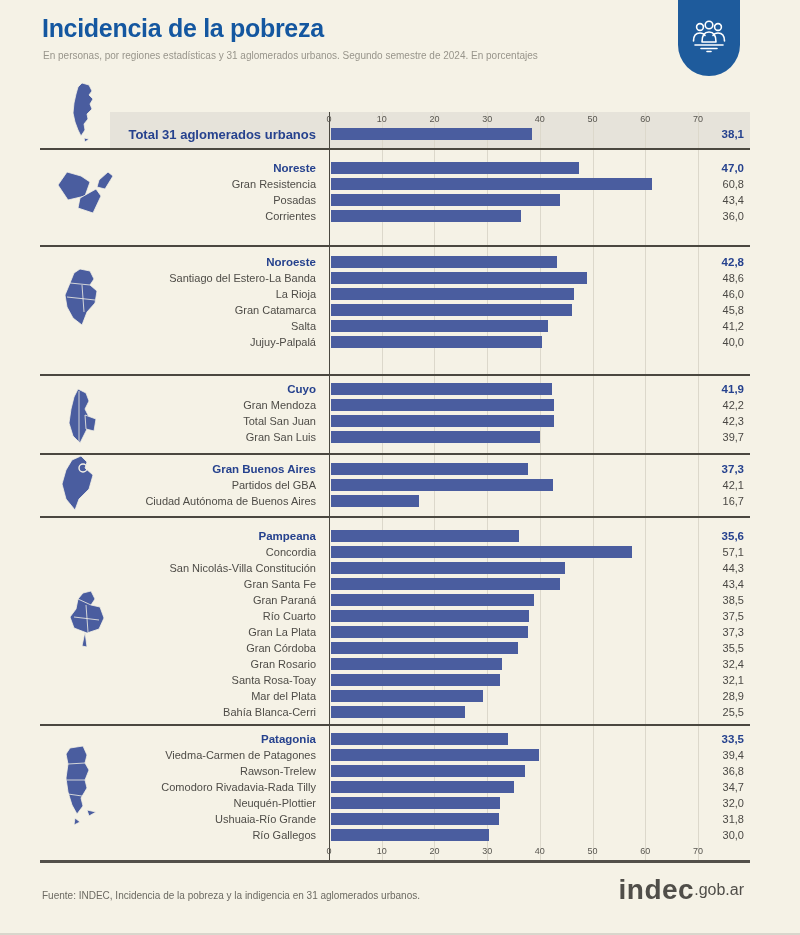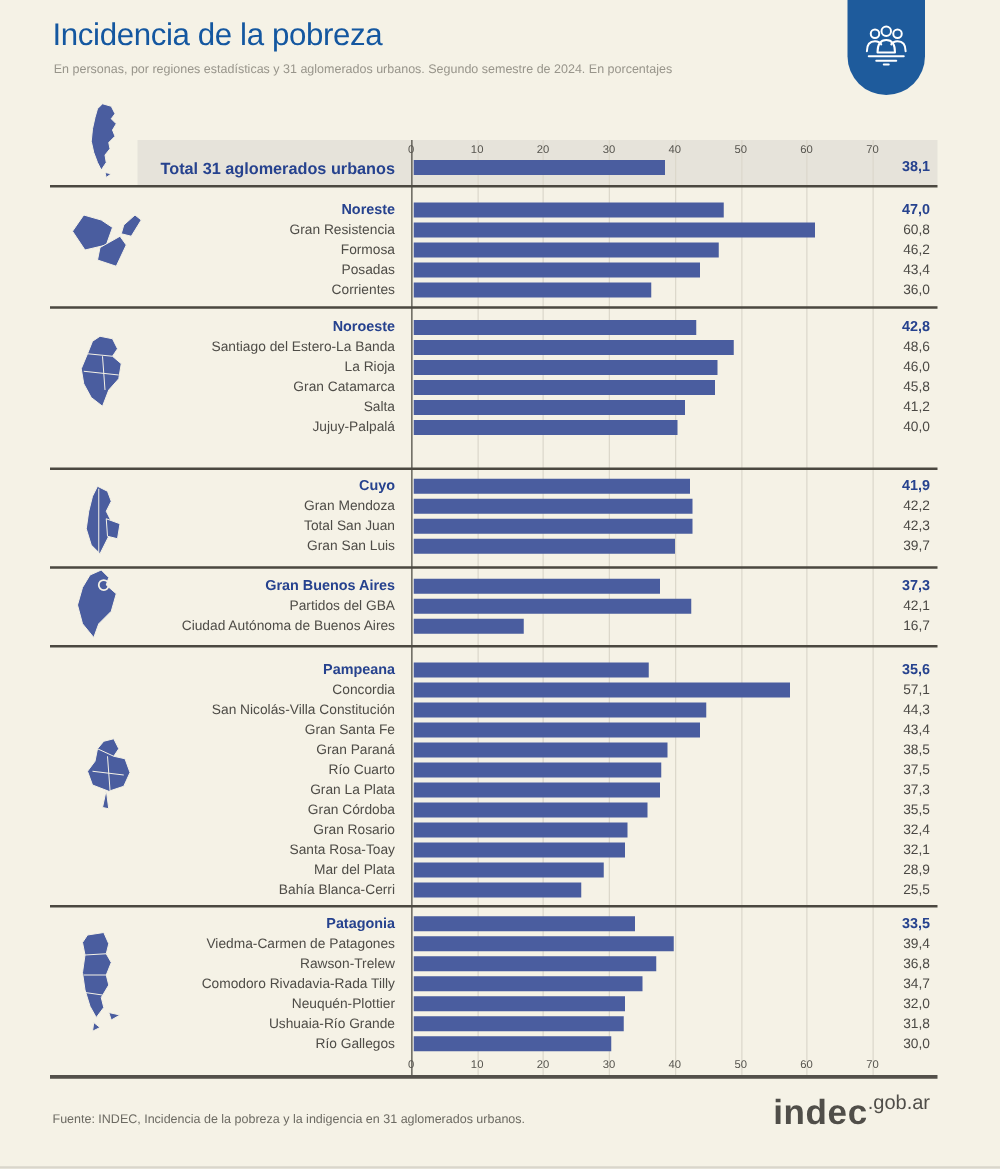--- a/index.html
+++ b/index.html
@@ -1,18 +1,18 @@
 <!DOCTYPE html>
 <html><head>
 <meta charset="utf-8">
 <style>
   *{margin:0;padding:0;box-sizing:border-box}
   html,body{width:800px;height:935px}
   body{background:#F5F2E6;font-family:"Liberation Sans",sans-serif;position:relative;overflow:hidden}
-  .title{position:absolute;left:42px;top:14px;font-size:25px;font-weight:normal;color:#1457A0;letter-spacing:-.3px}
+  .title{position:absolute;left:42px;top:14px;font-size:25px;font-weight:bold;color:#1457A0;letter-spacing:-.3px}
   .subtitle{position:absolute;left:43px;top:50px;font-size:10px;color:#98958B}
   .badge{position:absolute;left:678px;top:0;width:62px;height:76px;background:#1E5B9C;border-radius:0 0 31px 31px;display:flex;align-items:center;justify-content:center}
   .band{position:absolute;left:110px;top:112px;width:640px;height:36px;background:#E6E3DA}
   .grid{position:absolute;left:329px;top:112px;width:371px;height:749px}
   .gl{position:absolute;top:0;bottom:0;width:1px;background:#DCD8CB}
   .gl0{background:#4A4840}
   .axis{position:absolute;left:329px;width:371px;height:12px}
   .axis .tick{position:absolute;transform:translateX(-50%);font-size:9px;color:#57554F}
   #axis-top{top:114px}
   #axis-bottom{top:846px}
@@ -37,21 +37,21 @@
   .mapicon{position:absolute}
   #map-total{left:60px;top:82px}
   #map-noreste{left:55px;top:170px}
   #map-noroeste{left:60px;top:267px}
   #map-cuyo{left:62px;top:387px}
   #map-gba{left:58px;top:454px}
   #map-pampeana{left:64px;top:589px}
   #map-patagonia{left:56px;top:744px}
   .mapicon path,.mapicon polygon{fill:#4A5D9F;stroke:#F5F2E6;stroke-width:.8;stroke-linejoin:round}
   .src{position:absolute;left:42px;top:890px;font-size:10px;color:#6C6A62}
-  .logo{position:absolute;right:56px;top:874px;display:flex;align-items:flex-start;color:#504E49}
+  .logo{position:absolute;right:56px;top:874px;display:flex;align-items:center;color:#504E49}
   .logo .main{font-size:28px;letter-spacing:.5px;font-weight:bold}
   .logo .suff{font-size:16px}
   .bottomline{position:absolute;left:0;right:0;bottom:0;height:2px;background:#D9D6CC}
 </style>
 </head>
 <body>
 
 <h1 class="title">Incidencia de la pobreza</h1>
 <p class="subtitle">En personas, por regiones estadísticas y 31 aglomerados urbanos. Segundo semestre de 2024. En porcentajes</p>
 
@@ -122,27 +122,20 @@
       <span class="val">47,0</span>
     </div>
     <div class="row">
       <span class="lbl">Gran Resistencia</span>
       <span class="barwrap">
         <span class="bar" style="width: 320.5px;"></span>
       </span>
       <span class="val">60,8</span>
     </div>
     <div class="row">
-      <span class="lbl">Formosa</span>
-      <span class="barwrap">
-        <span class="bar" style="width: 243.5px;"></span>
-      </span>
-      <span class="val">46,2</span>
-    </div>
-    <div class="row">
       <span class="lbl">Posadas</span>
       <span class="barwrap">
         <span class="bar" style="width: 228.8px;"></span>
       </span>
       <span class="val">43,4</span>
     </div>
     <div class="row">
       <span class="lbl">Corrientes</span>
       <span class="barwrap">
         <span class="bar" style="width: 189.8px;"></span>

